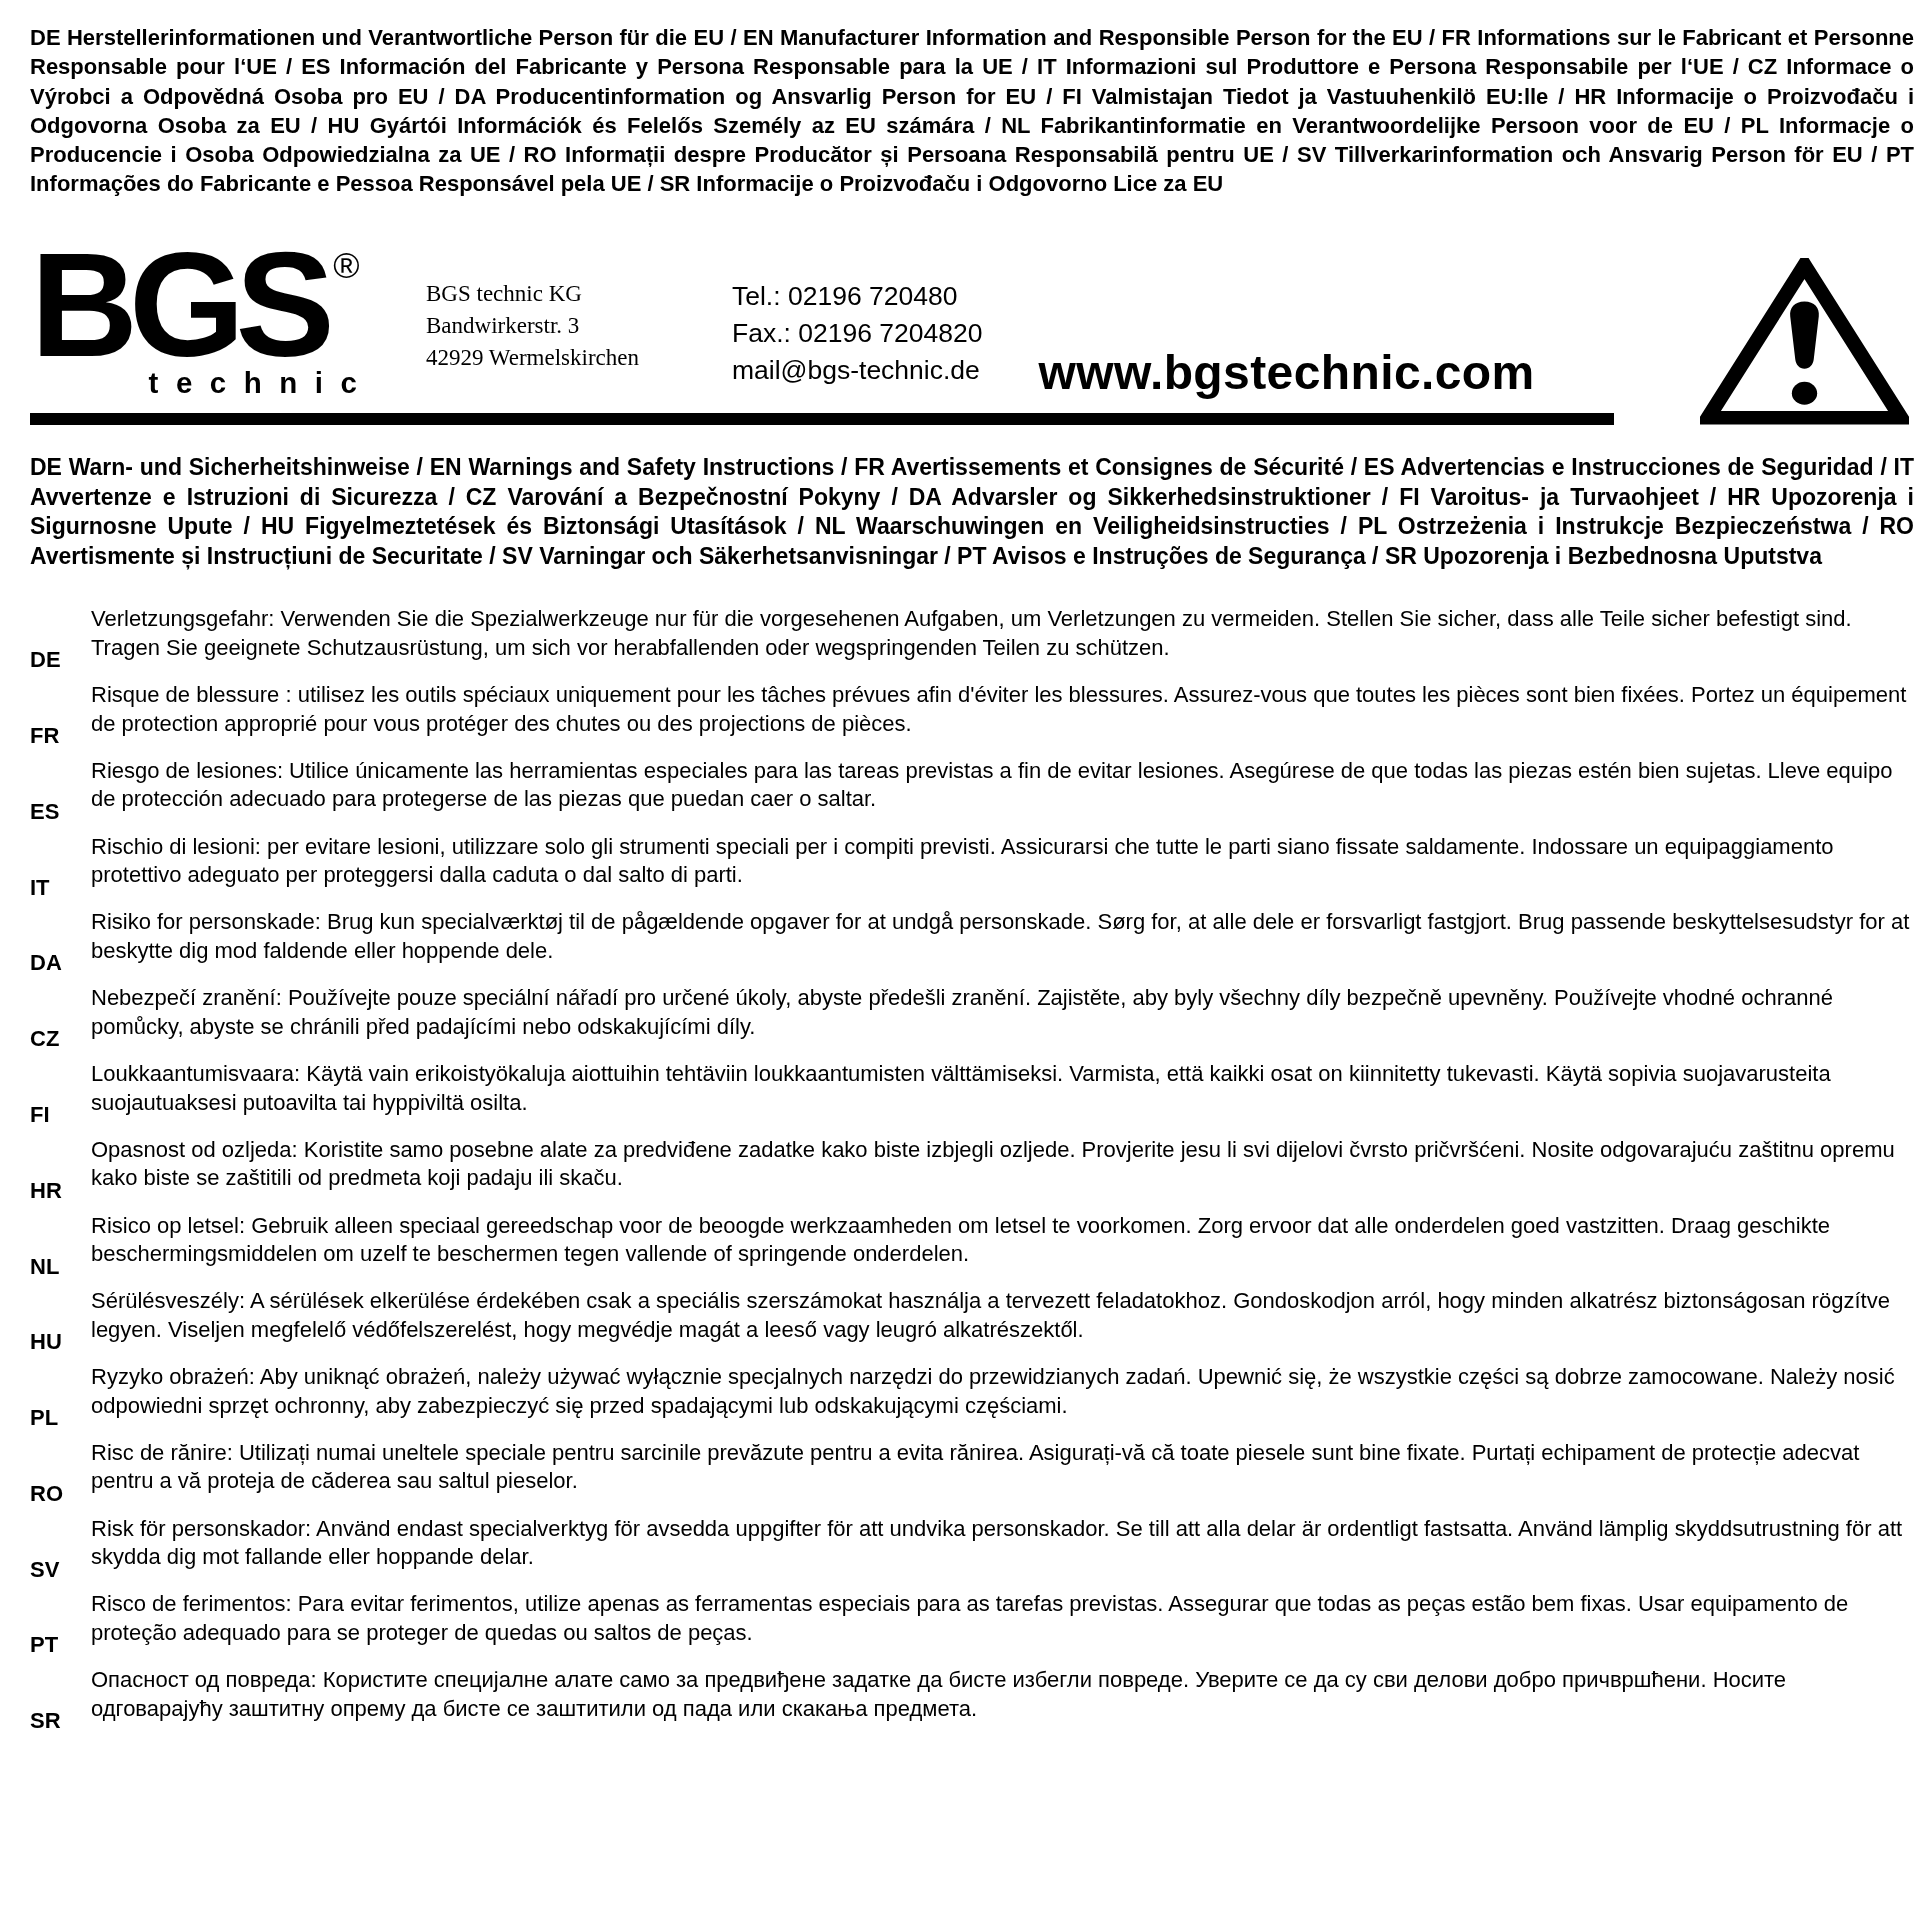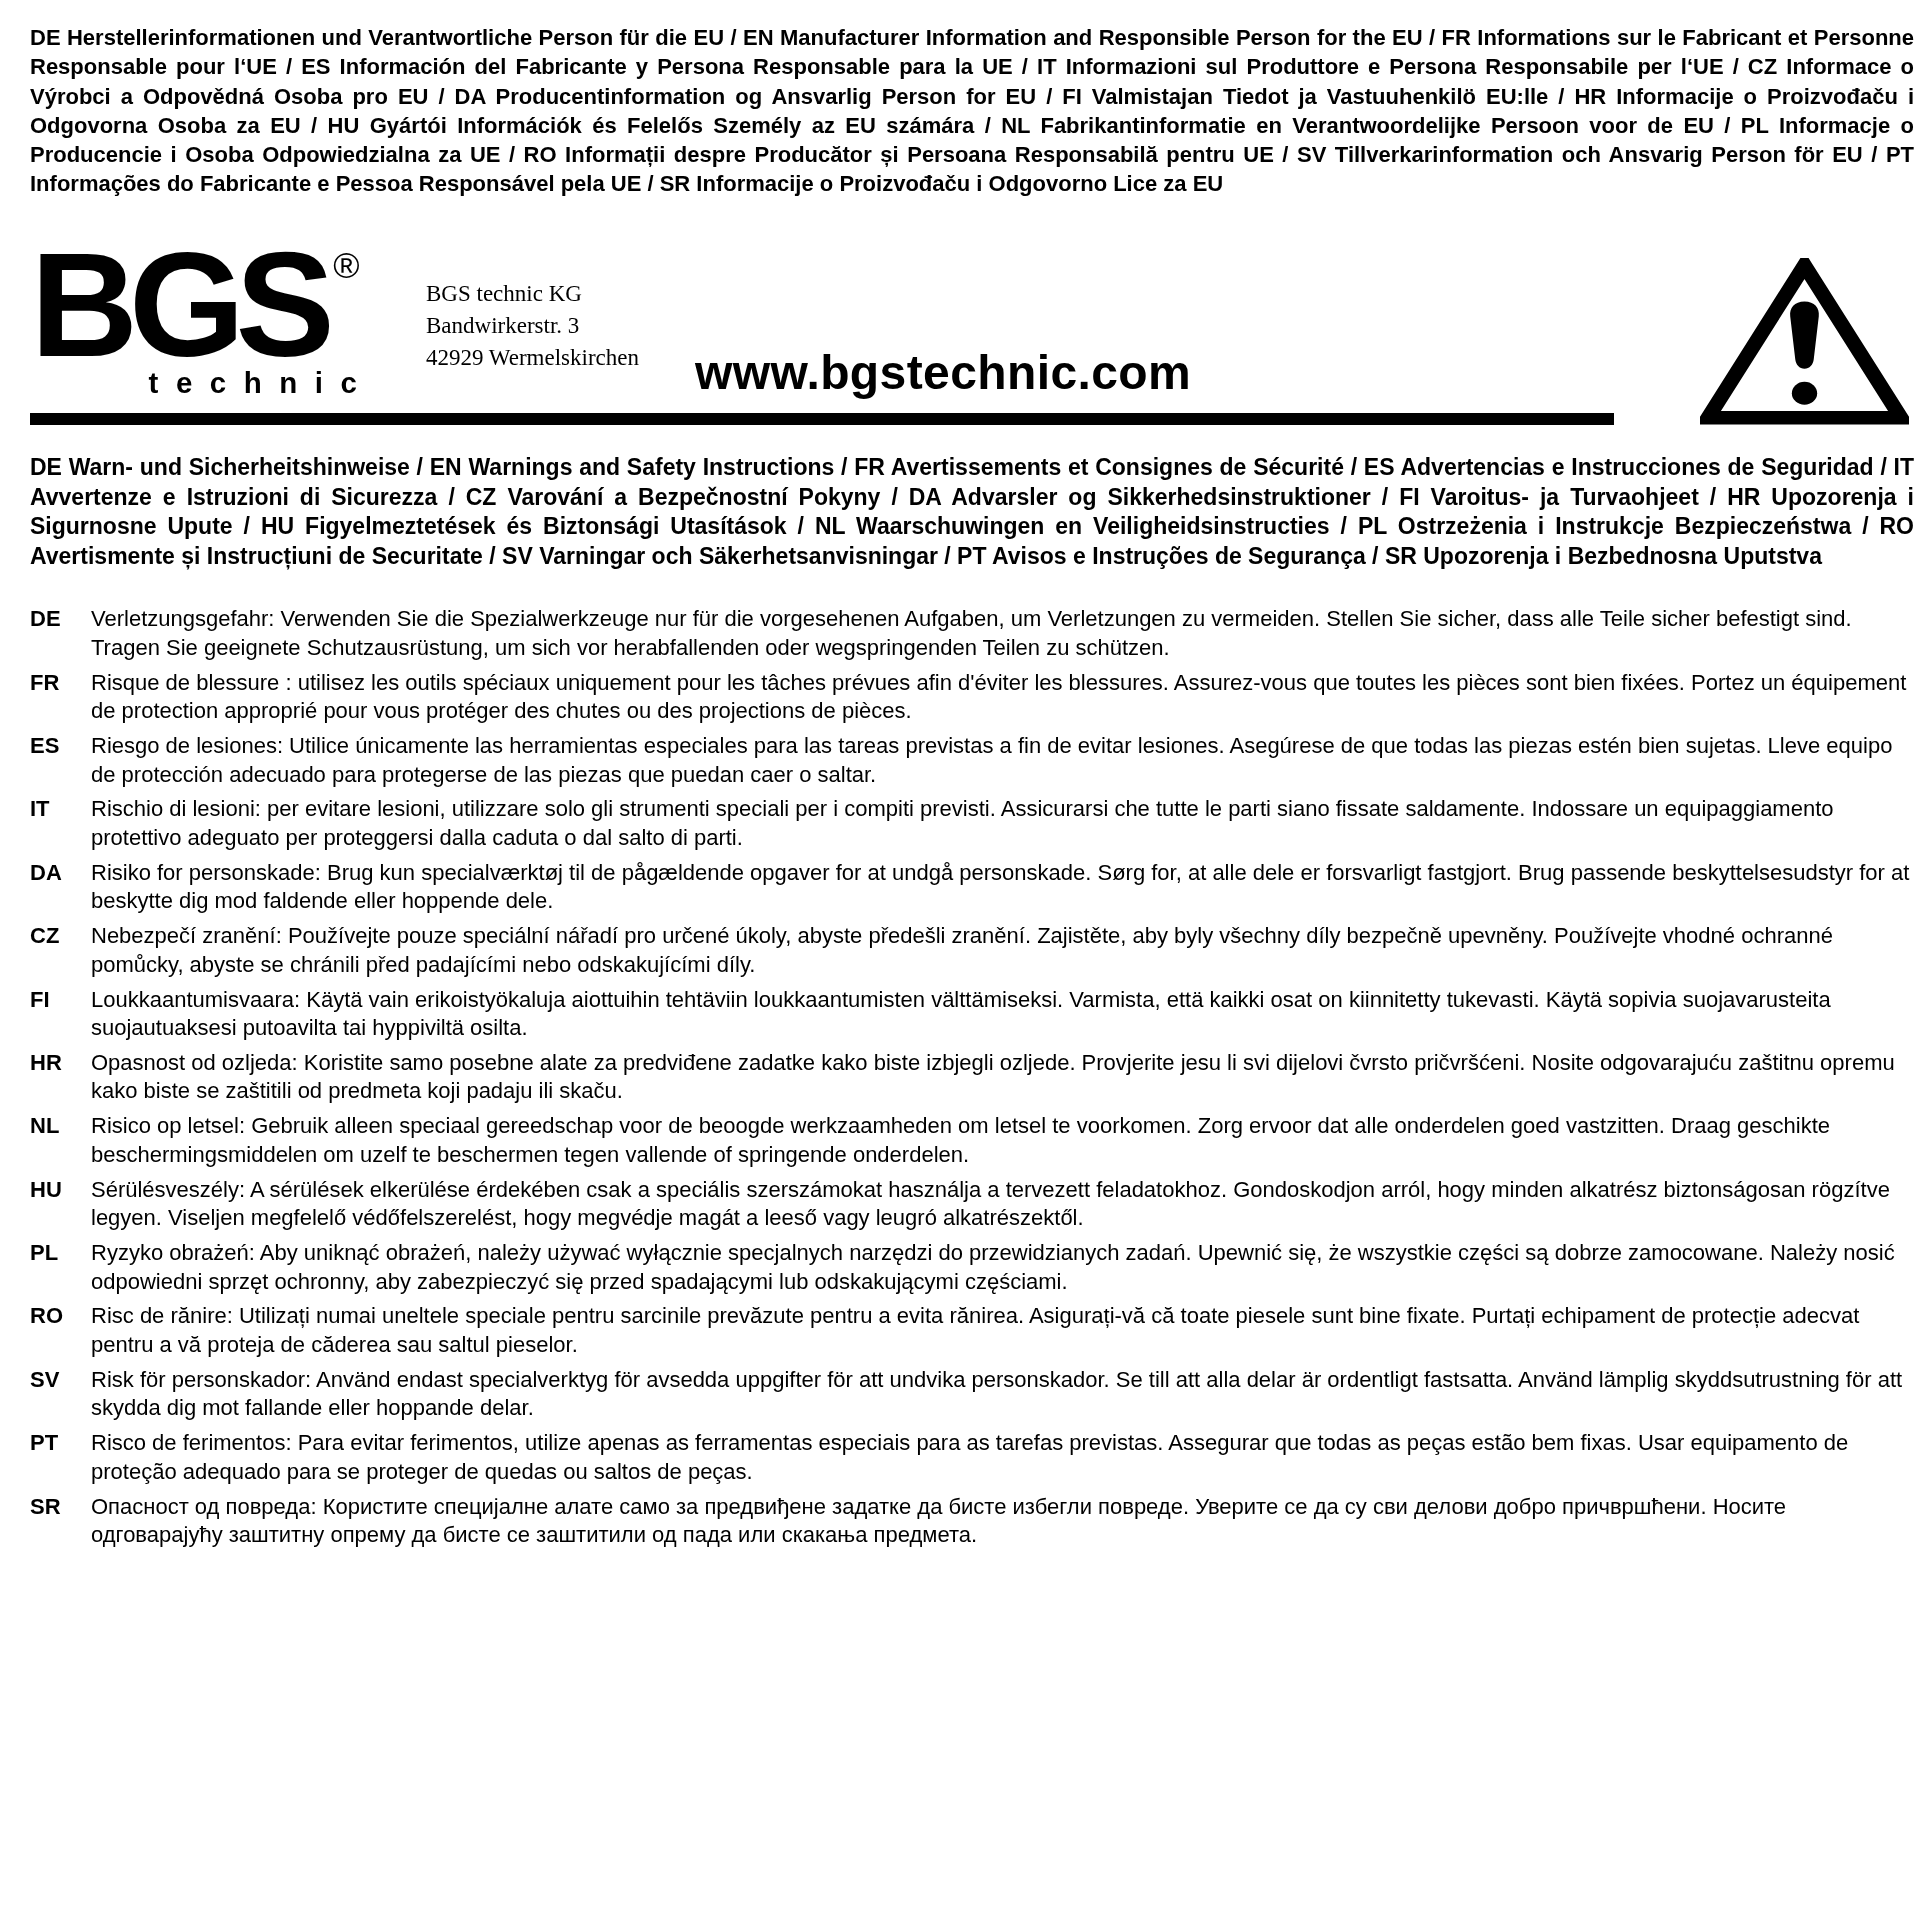--- a/index.html
+++ b/index.html
@@ -36,21 +36,21 @@
     font-size:23px;
     line-height:1.3;
     text-align:justify;
     margin-top:28px;
   }
 
   .safety-list { margin-top:33px; }
   .safety-item { display:flex; margin-bottom:6.2px; }
   .safety-item-code {
     flex:0 0 auto; width:61px;
-    font-weight:bold; font-size:22px; line-height:1.3;
+    font-weight:bold; font-size:22px; line-height:1.3;margin-top:41px;
   }
   .safety-item-text {
     font-size:22px; line-height:1.3;
     padding-right:3.1px;
   }
 </style>
 </head>
 <body>
 
 <div class="page">
@@ -65,20 +65,25 @@
         <text x="390" y="52" font-family="Liberation Sans, sans-serif" font-size="46" fill="#000">®</text>
         <text x="152" y="200" font-family="Liberation Sans, sans-serif" font-weight="bold" font-size="38" letter-spacing="6" fill="#000">t e c h n i c</text>
       </svg>
 
       <div class="address-block">
         <div>BGS technic KG</div>
         <div>Bandwirkerstr. 3</div>
         <div>42929 Wermelskirchen</div>
       </div>
 
+      <div class="contact-block">
+        <div>Tel.: 02196 720480</div>
+        <div>Fax.: 02196 7204820</div>
+        <div>mail@bgs-technic.de</div>
+      </div>
 
       <div class="website">www.bgstechnic.com</div>
     </div>
 
     <div class="rule"></div>
 
     <svg class="warning-triangle" width="209" height="167" viewBox="0 0 104 92" preserveAspectRatio="none">
       <path d="M52 4 L100 88 L4 88 Z" fill="#ffffff" stroke="#000000" stroke-width="7.5" stroke-linejoin="miter"></path>
       <path d="M52 24 c5 0 7.6 3.6 7.1 8.2 l-2.5 23.6 c-0.3 3.1 -2.1 5.2 -4.6 5.2 s-4.3 -2.1 -4.6 -5.2 l-2.5 -23.6 C44.4 27.6 47 24 52 24 Z" fill="#000000"></path>
       <circle cx="52" cy="74.5" r="6.3" fill="#000000"></circle>

